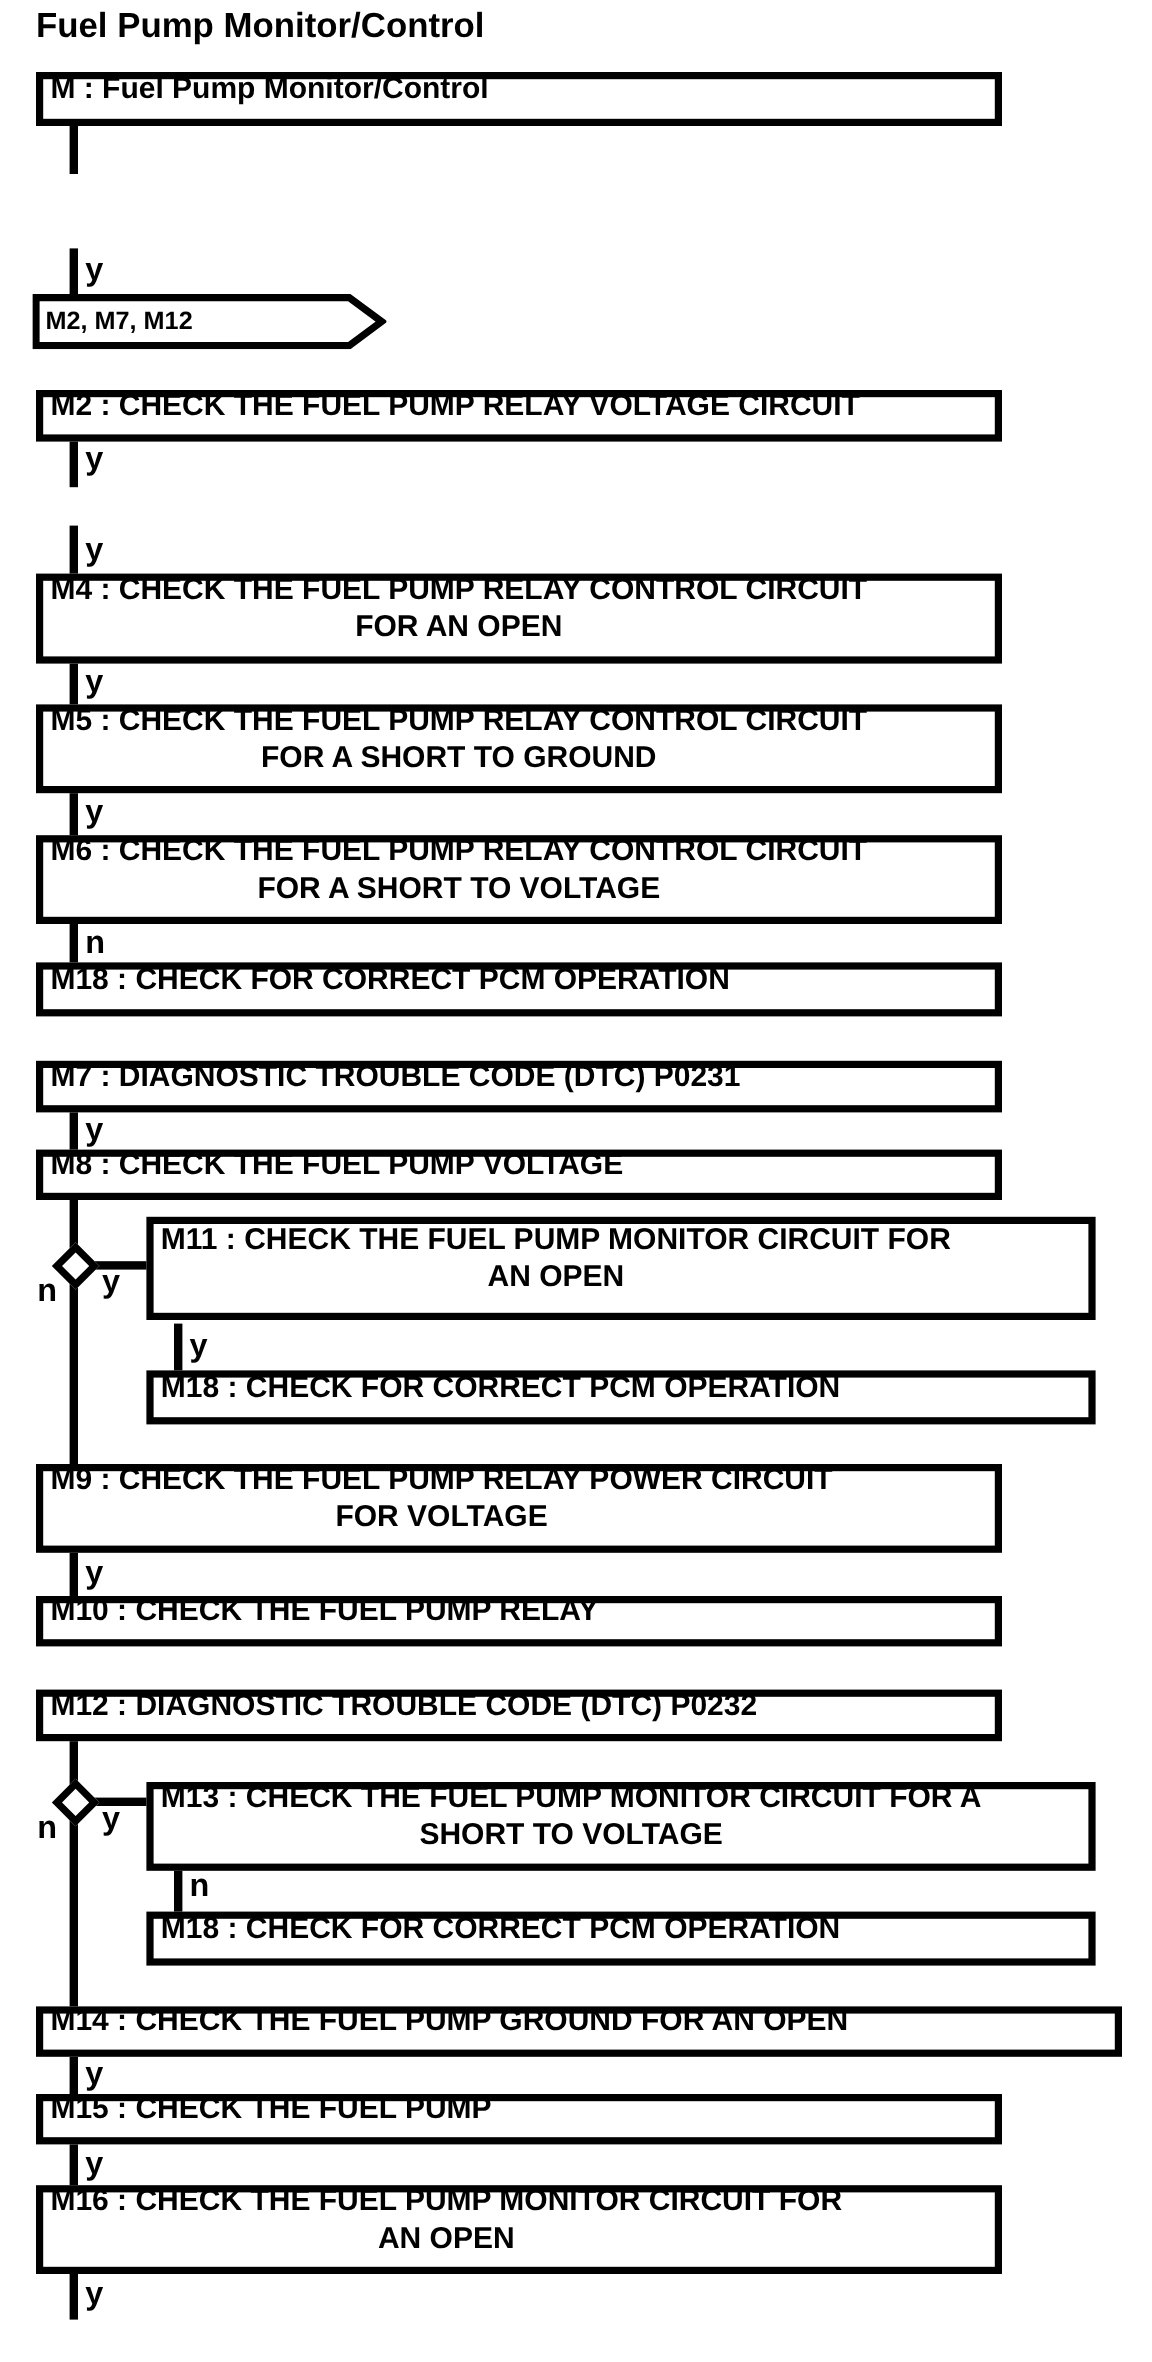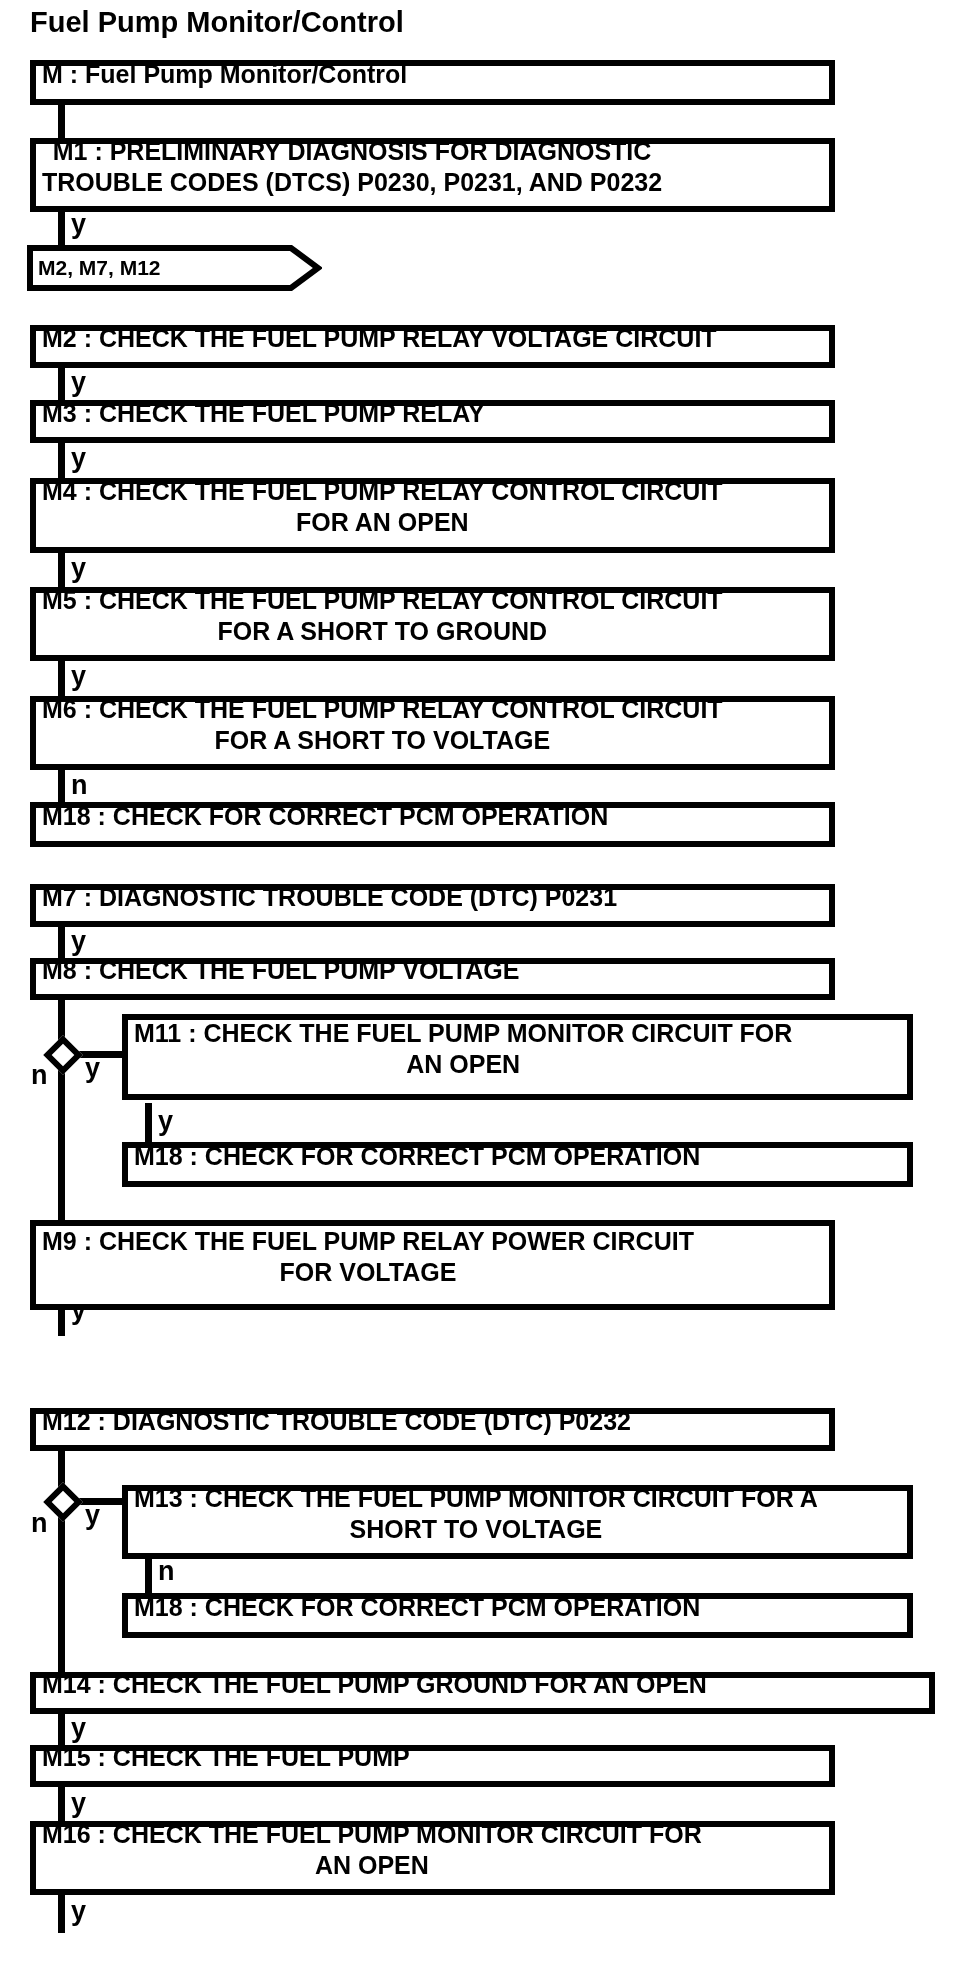--- a/index.html
+++ b/index.html
@@ -121,44 +121,42 @@
   <div class="edge-label" style="left:158px;top:1108px">y</div>
   <div class="edge-label" style="left:71px;top:1297px">y</div>
   <div class="edge-label" style="left:31px;top:1510px">n</div>
   <div class="edge-label" style="left:85px;top:1502px">y</div>
   <div class="edge-label" style="left:158px;top:1558px">n</div>
   <div class="edge-label" style="left:71px;top:1715px">y</div>
   <div class="edge-label" style="left:71px;top:1790px">y</div>
   <div class="edge-label" style="left:71px;top:1898px">y</div>
 
   <div class="node" style="left:30px;top:60px;width:805px;height:45px">M : Fuel Pump Monitor/Control</div>
-  <div class="node" style="left:30px;top:138px;width:805px;height:74px">M1 : PRELIMINARY DIAGNOSIS FOR DIAGNOSTIC
-TROUBLE CODES (DTCS) P0230, P0231, AND P0232</div>
 
   <svg class="ref-shape" style="left:27px;top:245px" width="295" height="46" viewBox="0 0 295 46">
     <polygon points="3,3 264,3 291,23 264,43 3,43" fill="#ffffff" stroke="#000000" stroke-width="6"></polygon>
   </svg>
   <div class="ref-text" style="left:38px;top:248px;height:40px">M2, M7, M12</div>
 
   <div class="node" style="left:30px;top:325px;width:805px;height:43px">M2 : CHECK THE FUEL PUMP RELAY VOLTAGE CIRCUIT</div>
-  <div class="node" style="left:30px;top:400px;width:805px;height:43px">M3 : CHECK THE FUEL PUMP RELAY</div>
   <div class="node" style="left:30px;top:478px;width:805px;height:75px">M4 : CHECK THE FUEL PUMP RELAY CONTROL CIRCUIT
 FOR AN OPEN</div>
   <div class="node" style="left:30px;top:587px;width:805px;height:74px">M5 : CHECK THE FUEL PUMP RELAY CONTROL CIRCUIT
 FOR A SHORT TO GROUND</div>
   <div class="node" style="left:30px;top:696px;width:805px;height:74px">M6 : CHECK THE FUEL PUMP RELAY CONTROL CIRCUIT
 FOR A SHORT TO VOLTAGE</div>
   <div class="node" style="left:30px;top:802px;width:805px;height:45px">M18 : CHECK FOR CORRECT PCM OPERATION</div>
   <div class="node" style="left:30px;top:884px;width:805px;height:43px">M7 : DIAGNOSTIC TROUBLE CODE (DTC) P0231</div>
   <div class="node" style="left:30px;top:958px;width:805px;height:42px">M8 : CHECK THE FUEL PUMP VOLTAGE</div>
   <div class="node" style="left:122px;top:1014px;width:791px;height:86px">M11 : CHECK THE FUEL PUMP MONITOR CIRCUIT FOR
 AN OPEN</div>
   <div class="node" style="left:122px;top:1142px;width:791px;height:45px">M18 : CHECK FOR CORRECT PCM OPERATION</div>
-  <div class="node" style="left:30px;top:1220px;width:805px;height:90px">M9 : CHECK THE FUEL PUMP RELAY POWER CIRCUIT
+  <div class="node" style="left:30px;top:1220px;width:805px;height:74px">M9 : CHECK THE FUEL PUMP RELAY POWER CIRCUIT
 FOR VOLTAGE</div>
+  <div class="node" style="left:30px;top:1330px;width:805px;height:42px">M10 : CHECK THE FUEL PUMP RELAY</div>
   <div class="node" style="left:30px;top:1408px;width:805px;height:43px">M12 : DIAGNOSTIC TROUBLE CODE (DTC) P0232</div>
   <div class="node" style="left:122px;top:1485px;width:791px;height:74px">M13 : CHECK THE FUEL PUMP MONITOR CIRCUIT FOR A
 SHORT TO VOLTAGE</div>
   <div class="node" style="left:122px;top:1593px;width:791px;height:45px">M18 : CHECK FOR CORRECT PCM OPERATION</div>
   <div class="node" style="left:30px;top:1672px;width:905px;height:42px">M14 : CHECK THE FUEL PUMP GROUND FOR AN OPEN</div>
   <div class="node" style="left:30px;top:1745px;width:805px;height:42px">M15 : CHECK THE FUEL PUMP</div>
   <div class="node" style="left:30px;top:1821px;width:805px;height:74px">M16 : CHECK THE FUEL PUMP MONITOR CIRCUIT FOR
 AN OPEN</div>
 
 </div>

